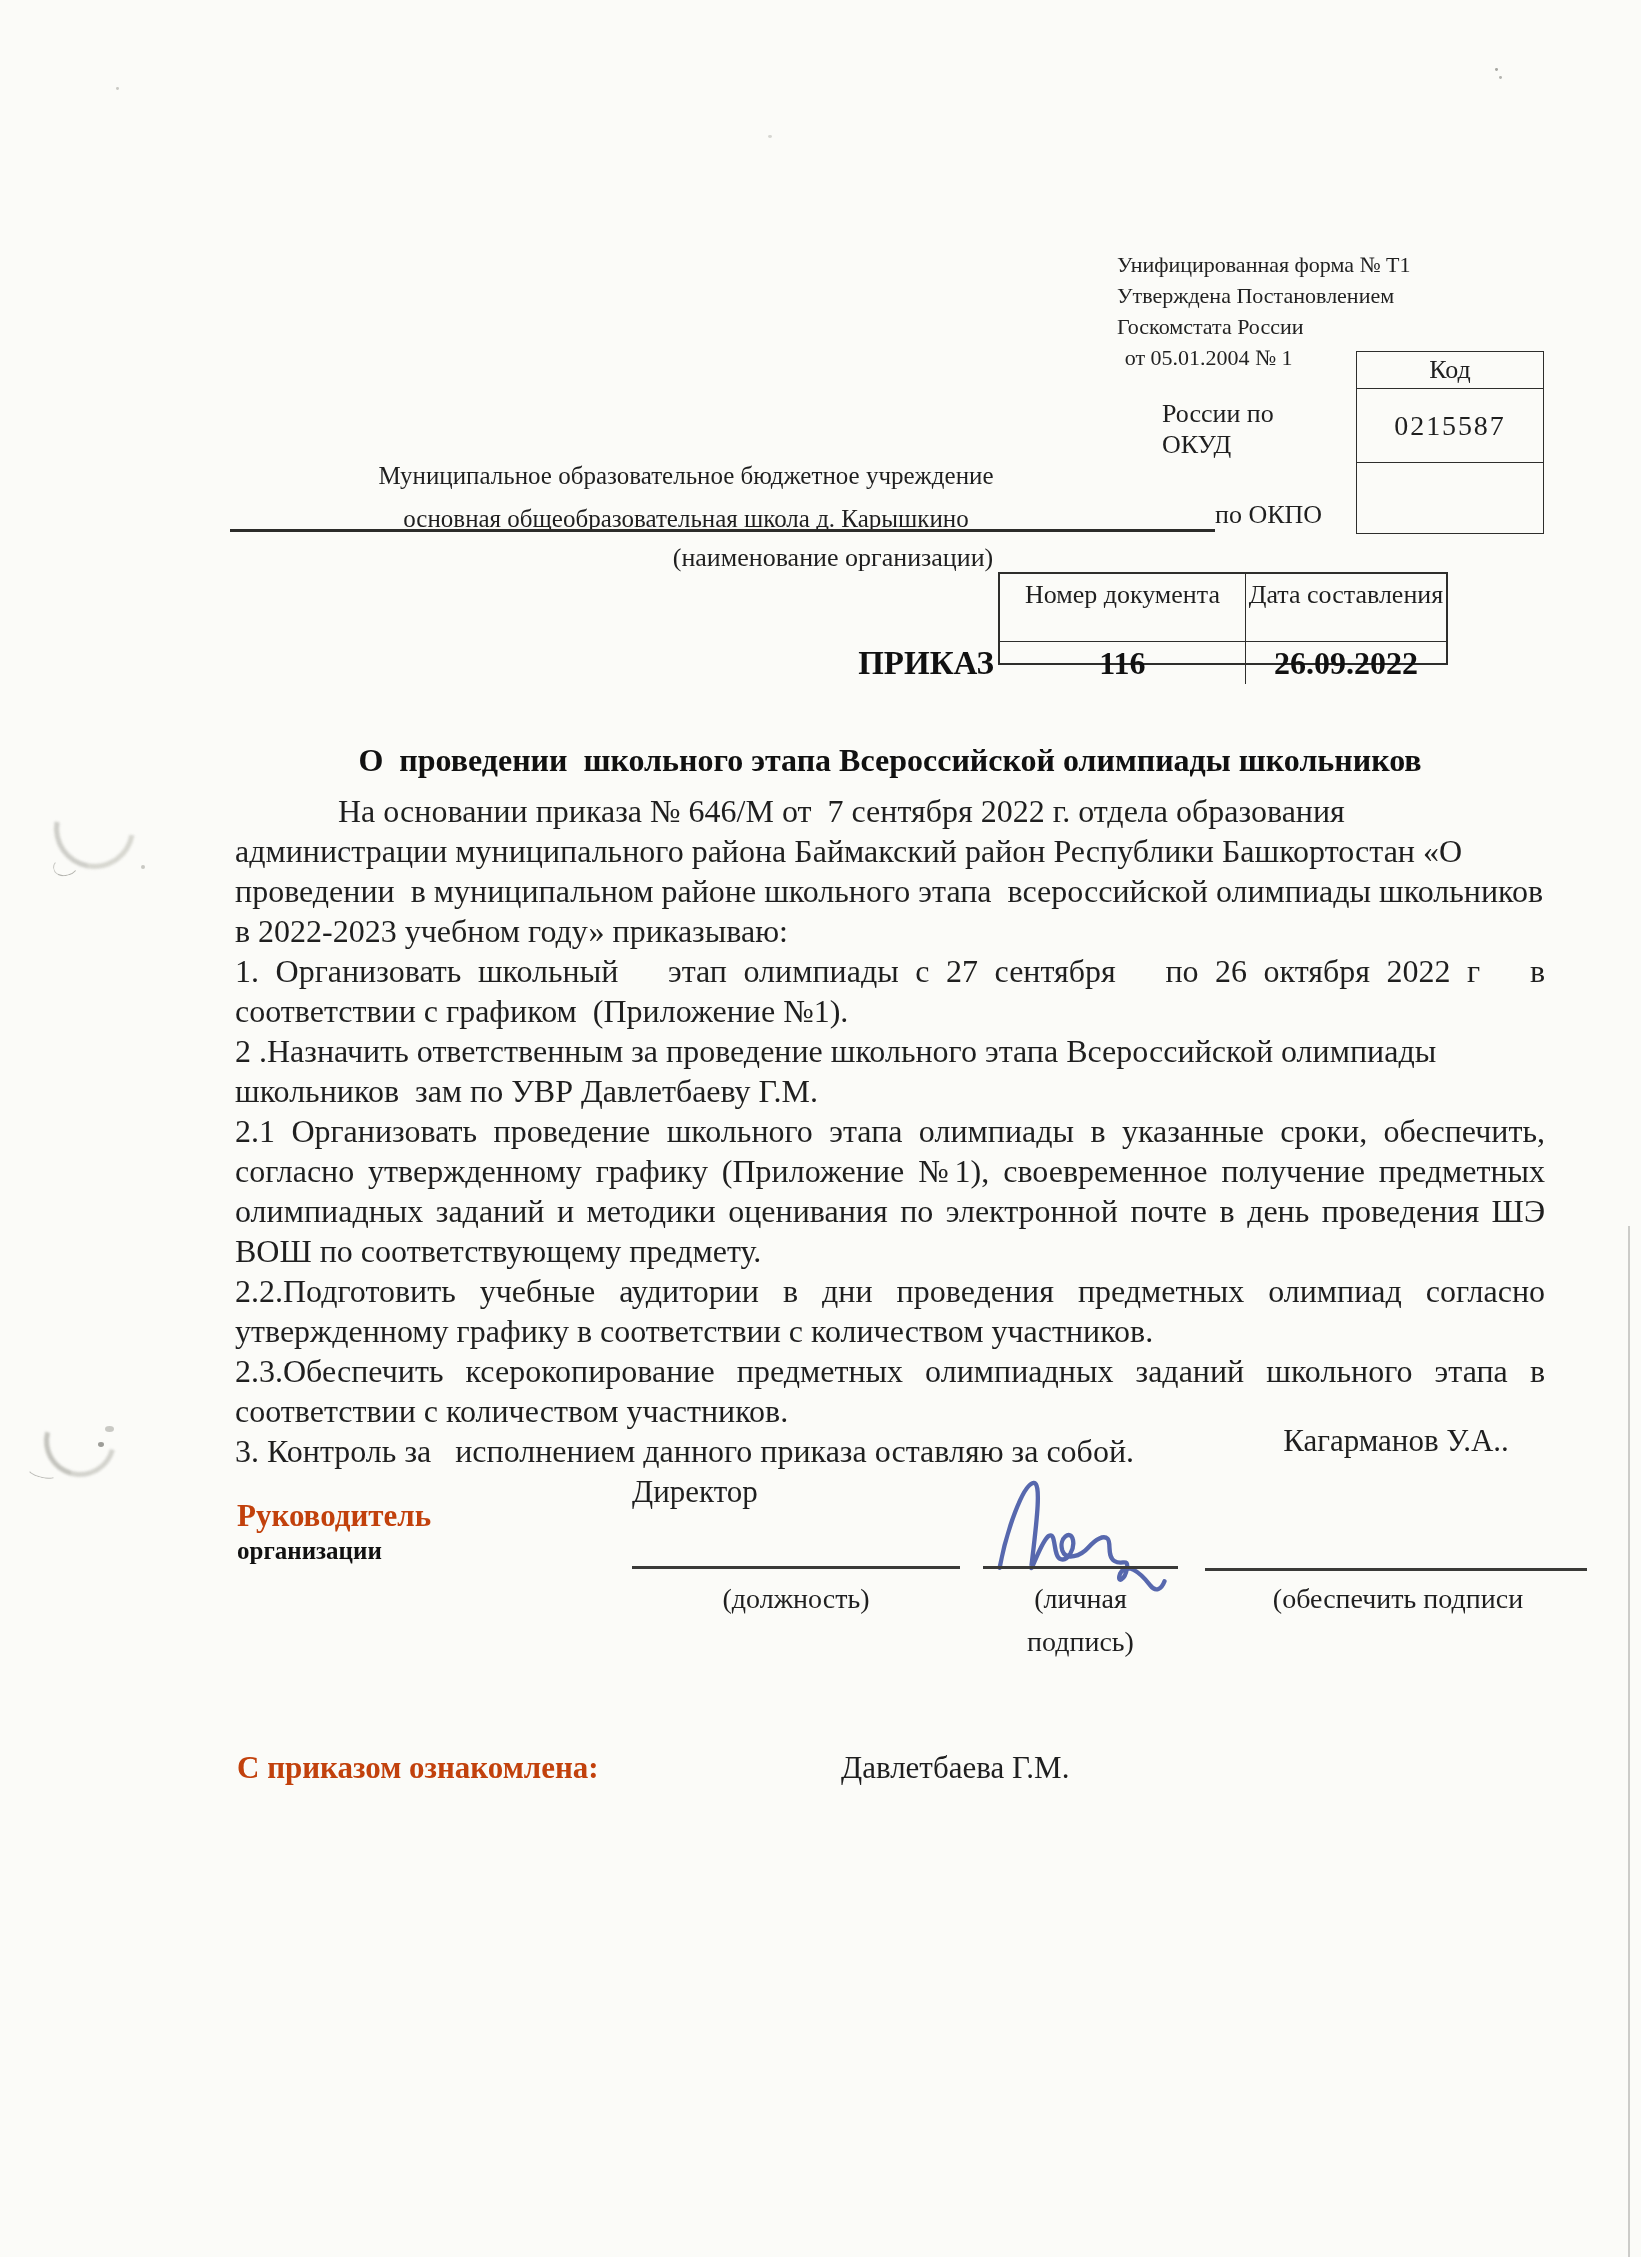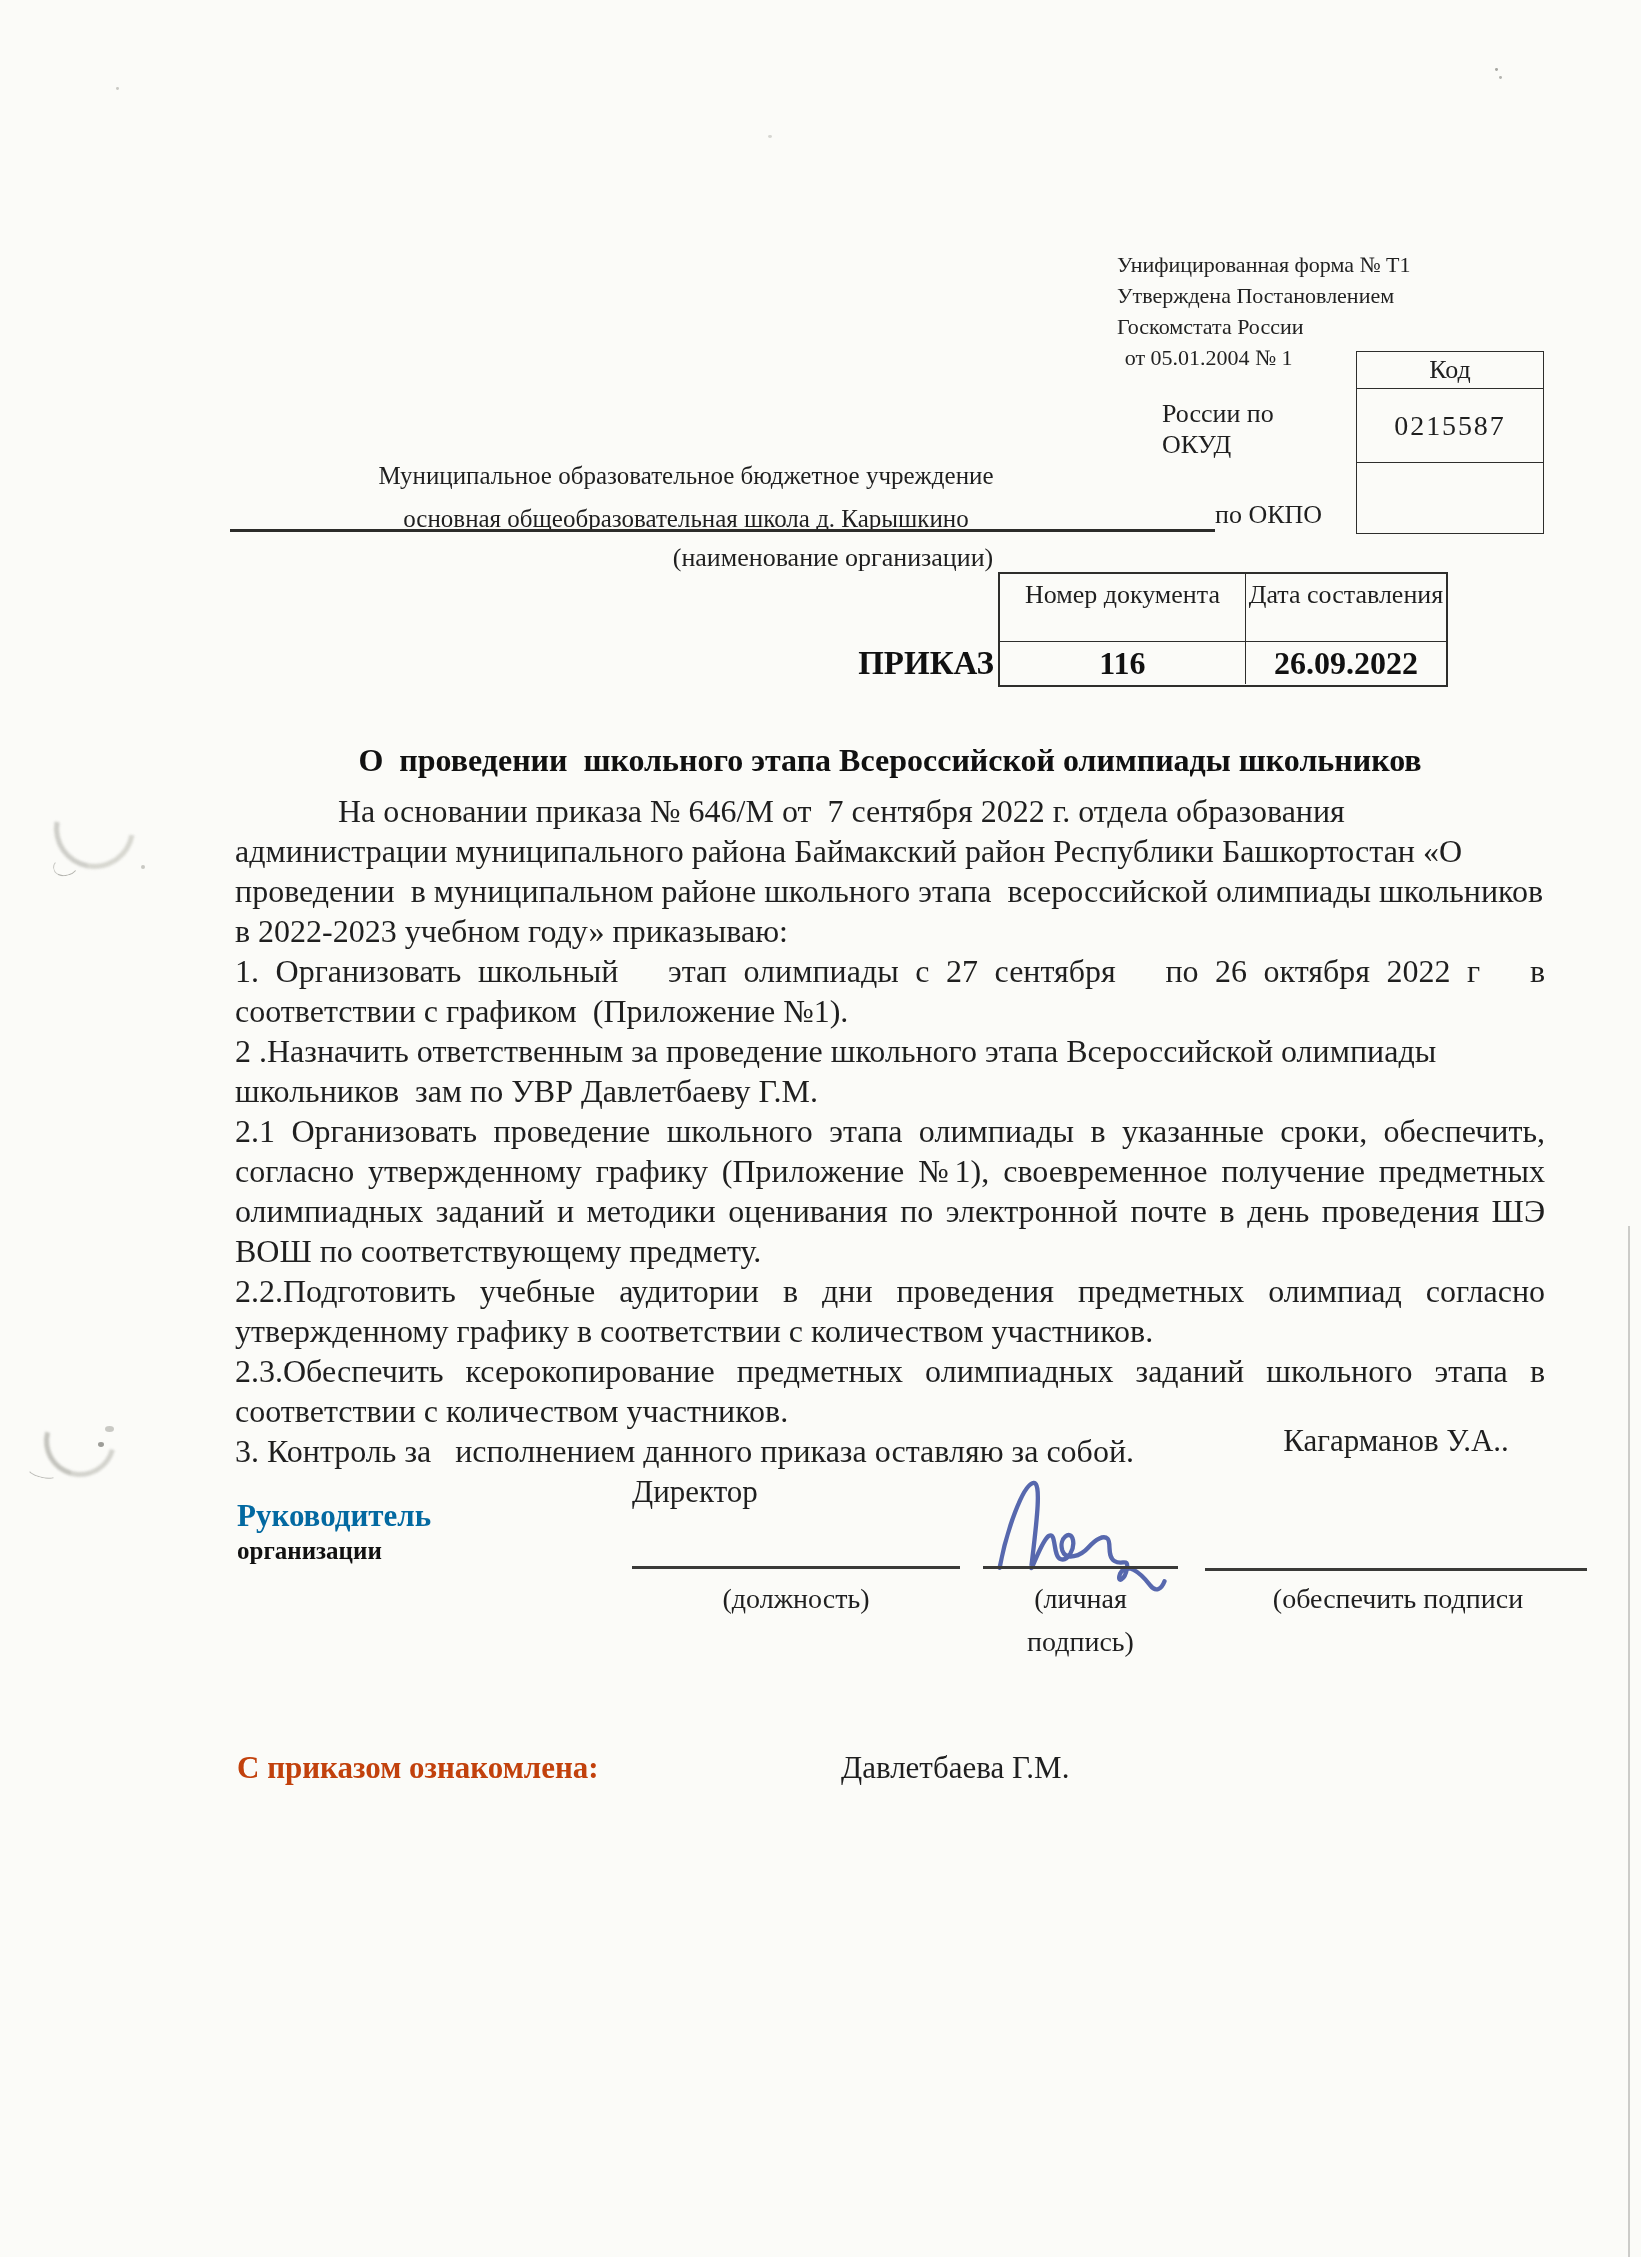--- a/index.html
+++ b/index.html
@@ -24,35 +24,35 @@
   .code-box .r1{height:37px;border-bottom:1.9px solid #2e2e2c;display:flex;align-items:center;justify-content:center;font-size:26px;box-sizing:border-box;}
   .code-box .r2{height:74px;border-bottom:1.9px solid #2e2e2c;display:flex;align-items:center;justify-content:center;font-size:28px;letter-spacing:1.9px;box-sizing:border-box;}
   .code-box .r3{height:67px;}
   
   .org-line1{left:232px;top:462px;width:908px;text-align:center;font-size:25px;}
   .org-line2{left:232px;top:505px;width:908px;text-align:center;font-size:25px;}
   .org-underline{left:230px;top:529px;width:985px;height:2.9px;background:#2c2c2a;}
   .org-caption{left:672px;top:543px;width:322px;text-align:center;font-size:26px;}
   
   .order-label{left:828px;top:645px;width:166px;text-align:right;font-size:33px;font-weight:bold;color:#111;}
-  .doc-table{left:998px;top:572px;width:450px;height:115px;border:2.9px solid #2e2e2c;box-sizing:border-box;}
+  .doc-table{left:998px;top:572px;width:450px;height:93px;border:2.9px solid #2e2e2c;box-sizing:border-box;}
   .doc-table .hdr{display:flex;height:68px;border-bottom:1.9px solid #2e2e2c;box-sizing:border-box;}
   .doc-table .vals{display:flex;height:42px;}
   .doc-table .c1{width:247px;border-right:1.9px solid #2e2e2c;box-sizing:border-box;text-align:center;}
   .doc-table .c2{width:201px;text-align:center;box-sizing:border-box;}
   .doc-table .hdr .c1,.doc-table .hdr .c2{font-size:26px;padding-top:4.8px;line-height:32px;}
   .doc-table .vals .c1,.doc-table .vals .c2{font-size:32px;font-weight:bold;color:#111;display:flex;align-items:center;justify-content:center;}
   
   .body-col{left:235px;top:740px;width:1310px;font-size:32px;line-height:40px;}
   .body-col .title{font-weight:bold;text-align:center;color:#111;white-space:pre-wrap;margin:0 0 10.6px 0;}
   .body-col p{margin:0;white-space:pre-wrap;}
   .body-col p.just{text-align:justify;}
   .body-col p.indent{text-indent:103px;}
   
-  .sig-leader1{left:237px;top:1498px;font-size:31px;font-weight:bold;color:#0369a1;}
+  .sig-leader1{left:237px;top:1498px;font-size:31px;font-weight:bold;color:#c2410c;}
   .sig-leader2{left:237px;top:1537px;font-size:25px;font-weight:bold;color:#111;}
   .sig-position{left:632px;top:1474px;width:328px;font-size:31px;}
   .sig-name{left:1205px;top:1423px;width:382px;text-align:center;font-size:31px;}
   .u1{left:632px;top:1566px;width:328px;height:2.9px;background:#3a3a38;}
   .u2{left:983px;top:1566px;width:195px;height:2.9px;background:#3a3a38;}
   .u3{left:1205px;top:1568px;width:382px;height:2.9px;background:#3a3a38;}
   .cap-pos{left:632px;top:1583px;width:328px;text-align:center;font-size:28px;}
   .cap-sig1{left:983px;top:1583px;width:195px;text-align:center;font-size:28px;}
   .cap-sig2{left:983px;top:1626px;width:195px;text-align:center;font-size:28px;}
   .cap-name{left:1205px;top:1583px;width:386px;text-align:center;font-size:28px;}

